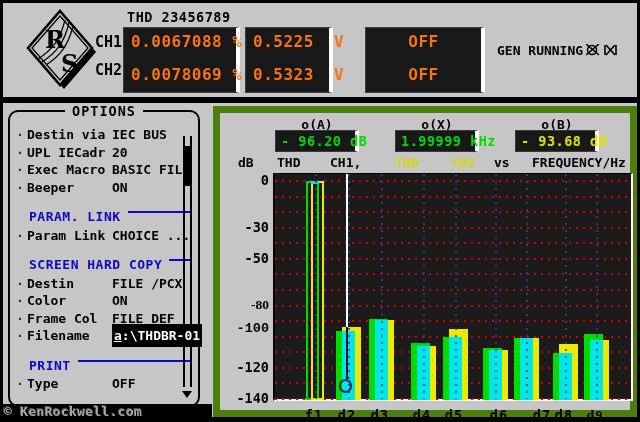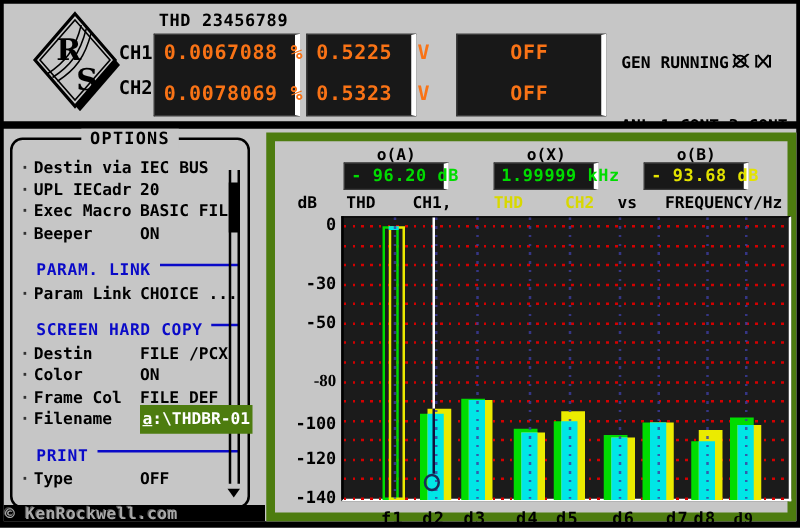--- a/index.html
+++ b/index.html
@@ -24,21 +24,21 @@
   .main { position:absolute; left:3px; top:103px; width:634px; height:314px; background:#c6c6c6; }
 
   
   .options { position:absolute; left:5px; top:7px; width:192px; height:297px; border:2px solid #000; border-radius:10px; font-size:13px; }
   .opt-title { position:absolute; top:-9px; left:50%; transform:translateX(-50%); background:#c6c6c6; padding:0 7px; font-size:13.5px; letter-spacing:1px; }
   .opt-body { position:absolute; left:0; top:14px; right:0; }
   .opt-row { position:relative; height:17.5px; line-height:17.5px; }
   .opt-bullet { position:absolute; left:6px; color:#333; }
   .opt-lbl { position:absolute; left:17px; white-space:pre; }
   .opt-val { position:absolute; left:102px; white-space:pre; z-index:3; }
-  .opt-chip { background:#4d7c0f; color:#fff; padding:4px 2px; }
+  .opt-chip { background:#000000; color:#fff; padding:4px 2px; }
   .opt-chip u { text-decoration:underline; }
   .opt-sec { display:flex; align-items:flex-start; height:17.5px; margin-top:13px; padding-left:19px; color:#0a0ac8; letter-spacing:.5px; }
   .opt-sec .line { flex:1; border-top:2px solid #0a0ac8; margin:2px 6px 0 7px; }
   .scroll-track { position:absolute; right:6px; top:24px; bottom:18px; width:9px; border-left:2px solid #000; border-right:2px solid #000; }
   .scroll-thumb { position:absolute; left:-2px; top:10px; width:9px; height:40px; background:#000; }
   .scroll-arrow { position:absolute; right:6px; bottom:7px; width:0; height:0; border-left:5px solid transparent; border-right:5px solid transparent; border-top:7px solid #000; }
 
   
   .graph { position:absolute; left:210px; top:3px; width:424px; height:311px; border:7px solid #4d7c0f; background:#c6c6c6; }
   .ro-label { position:absolute; top:4px; width:84px; text-align:center; font-size:13px; }
@@ -260,21 +260,21 @@
           <div class="bar" style="left: 315px; top: 165.98px; width: 13px; height: 60.0201px; background: rgb(0, 230, 230); z-index: 4;"></div>
           <div class="cursor-line" style="left: 71px; top: 0px; height: 152.9px;"></div>
           <div class="cursor-drop" style="left: 71px; top: 152.9px; height: 52.0997px;"></div>
           <div class="cursor-marker" style="left: 64px; top: 205px;"></div>
         </div>
       <div id="yticks">
           <div class="ytick" style="top: 59px;">0</div>
           <div class="ytick" style="top: 105.713px;">-30</div>
           <div class="ytick" style="top: 136.855px;">-50</div>
           <div class="ytick" style="top: 183.568px; font-family: Liberation Serif, serif;">-80</div>
-          <div class="ytick" style="top: 218px;">-100</div>
+          <div class="ytick" style="top: 208px; font-family: Liberation Mono, monospace;">-100</div>
           <div class="ytick" style="top: 245.852px;">-120</div>
           <div class="ytick" style="top: 276.994px;">-140</div>
         </div>
       <div id="xticks">
           <div class="xtick" style="left: 94px;">f1</div>
           <div class="xtick" style="left: 127px;">d2</div>
           <div class="xtick" style="left: 160px;">d3</div>
           <div class="xtick" style="left: 202px;">d4</div>
           <div class="xtick" style="left: 234px;">d5</div>
           <div class="xtick" style="left: 279px;">d6</div>

